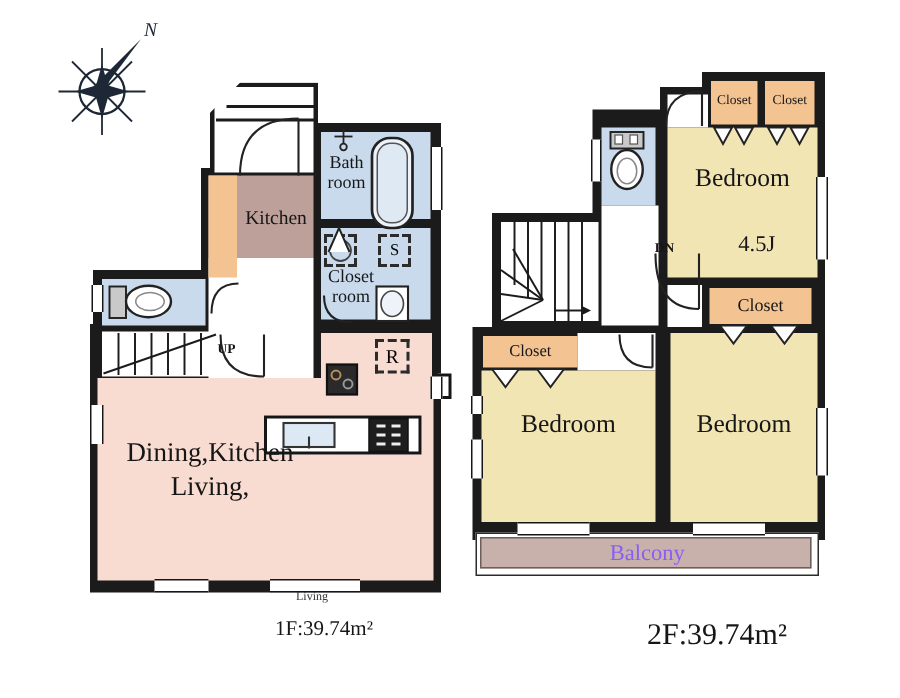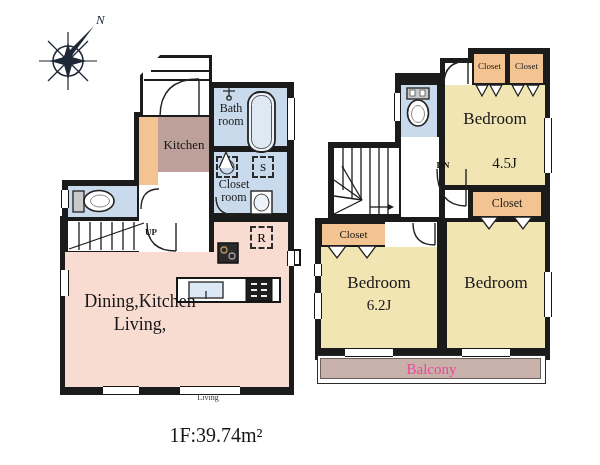--- a/index.html
+++ b/index.html
@@ -227,31 +227,31 @@
   <div class="lbl" style="left:211px;top:178px;width:46px;font-size:12px;">
     <div>Closet</div>
     <div>room</div>
   </div>
   <div class="lbl" style="left:75px;top:290px;width:130px;font-size:18px;line-height:1.25;">
     <div>Dining,Kitchen</div>
     <div>Living,</div>
   </div>
   <div class="lbl" style="left:141px;top:228px;width:20px;font-size:9px;font-weight:bold;">UP</div>
   <div class="lbl" style="left:188px;top:394px;width:40px;font-size:8px;color:#333;">Living</div>
-  <div class="lbl" style="left:141px;top:412px;width:150px;font-size:20px;margin-top:12px;">1F:39.74m²</div>
+  <div class="lbl" style="left:141px;top:412px;width:150px;font-size:14px;">1F:39.74m²</div>
 
   <div class="lbl" style="left:474px;top:62px;width:31px;font-size:9px;">Closet</div>
   <div class="lbl" style="left:510px;top:62px;width:33px;font-size:9px;">Closet</div>
   <div class="lbl" style="left:473px;top:197px;width:68px;font-size:12px;">Closet</div>
   <div class="lbl" style="left:322px;top:228px;width:63px;font-size:11px;">Closet</div>
 
   <div class="lbl" style="left:445px;top:110px;width:100px;font-size:17px;">Bedroom</div>
   <div class="lbl" style="left:445px;top:133px;width:119px;font-size:15px;margin-top:22px;">4.5J</div>
 
   <div class="lbl" style="left:321px;top:274px;width:116px;font-size:17px;">Bedroom</div>
-  <div class="lbl" style="left:321px;top:297px;width:116px;font-size:15px;">6.2J</div>
 
   <div class="lbl" style="left:447px;top:274px;width:98px;font-size:17px;">Bedroom</div>
 
   <div class="lbl" style="left:396px;top:161px;width:22px;font-size:9px;font-weight:bold;margin-left:36px;">DN</div>
-  <div class="lbl" style="left:317px;top:361px;width:229px;font-size:15px;color:#ec4899;">Balcony</div>
+  <div class="lbl" style="left:317px;top:361px;width:229px;font-size:15px;color:#8b5cf6;">Balcony</div>
+  <div class="lbl" style="left:403px;top:412px;width:150px;font-size:20px;">2F:39.74m²</div>
 
 </div>
 
 </body></html>

